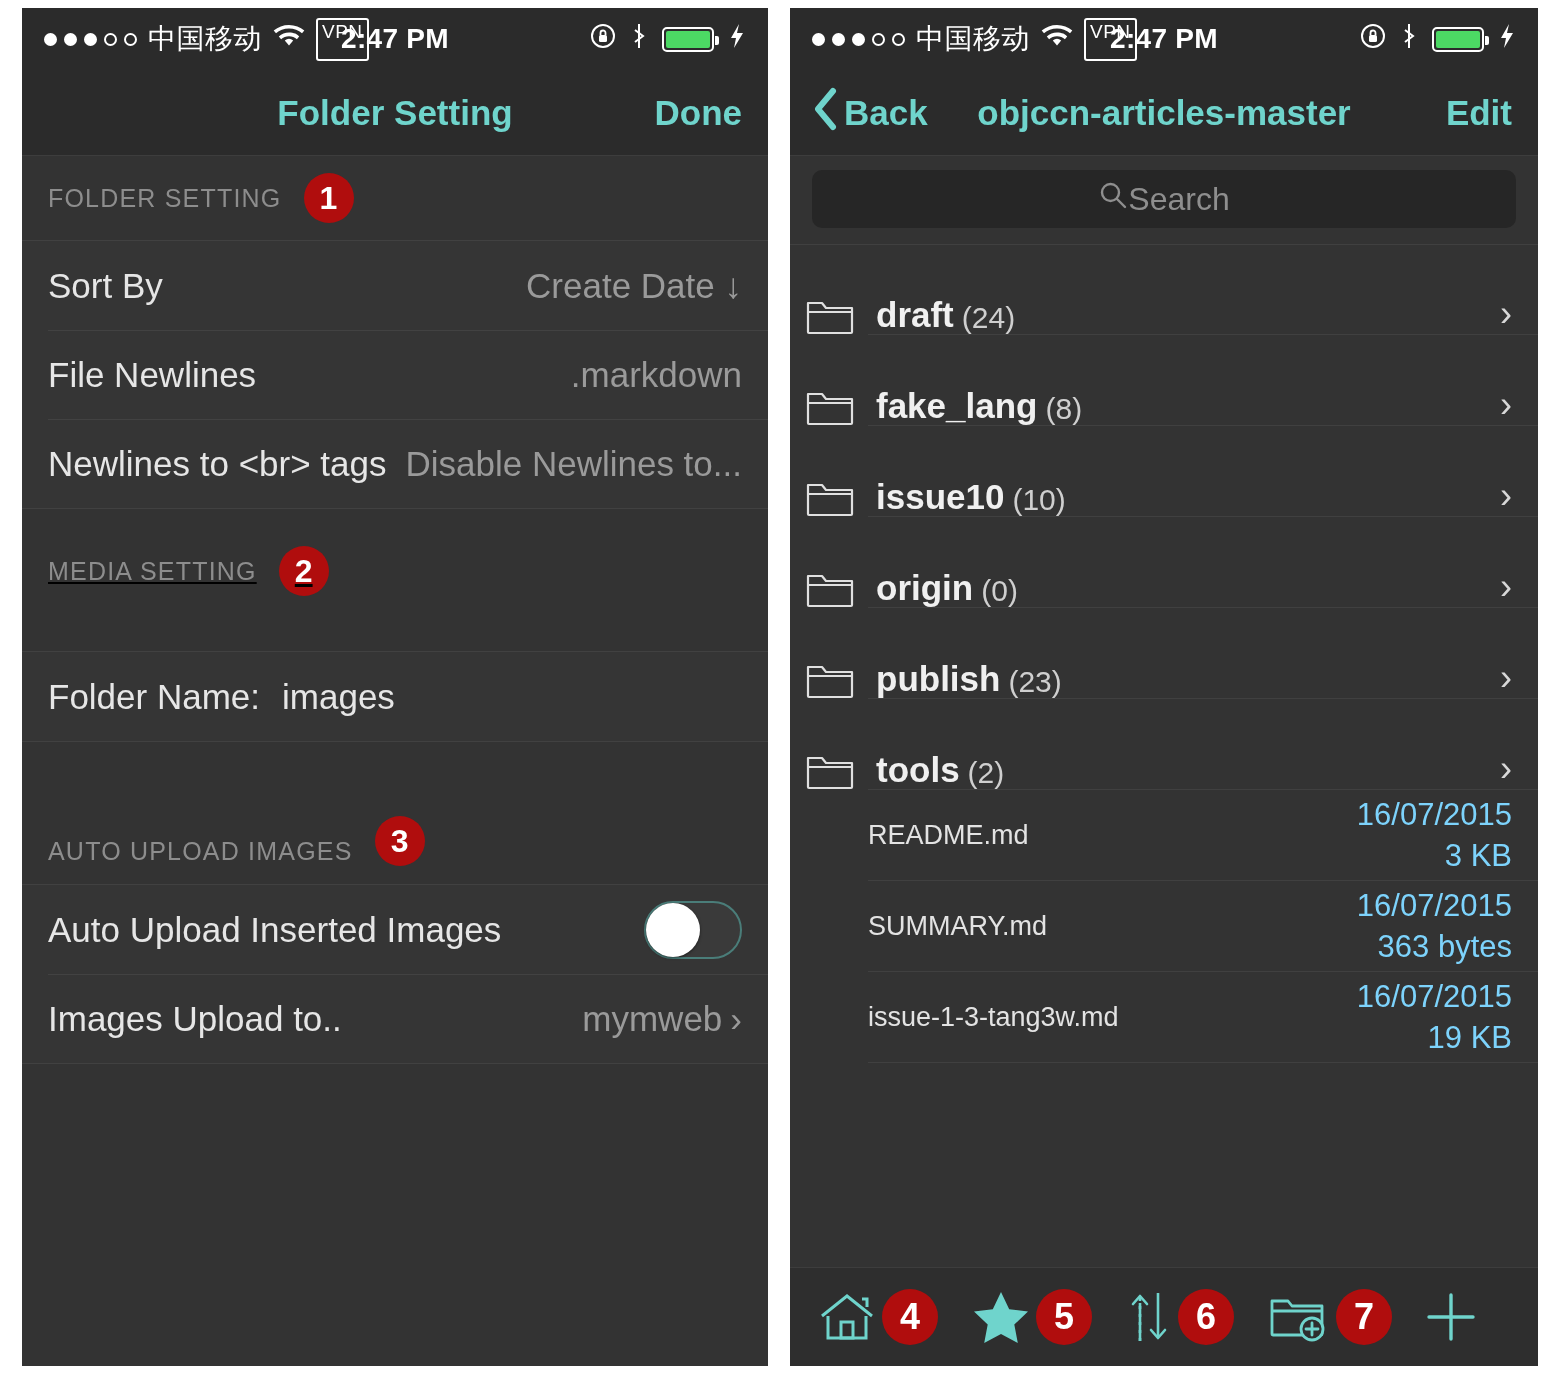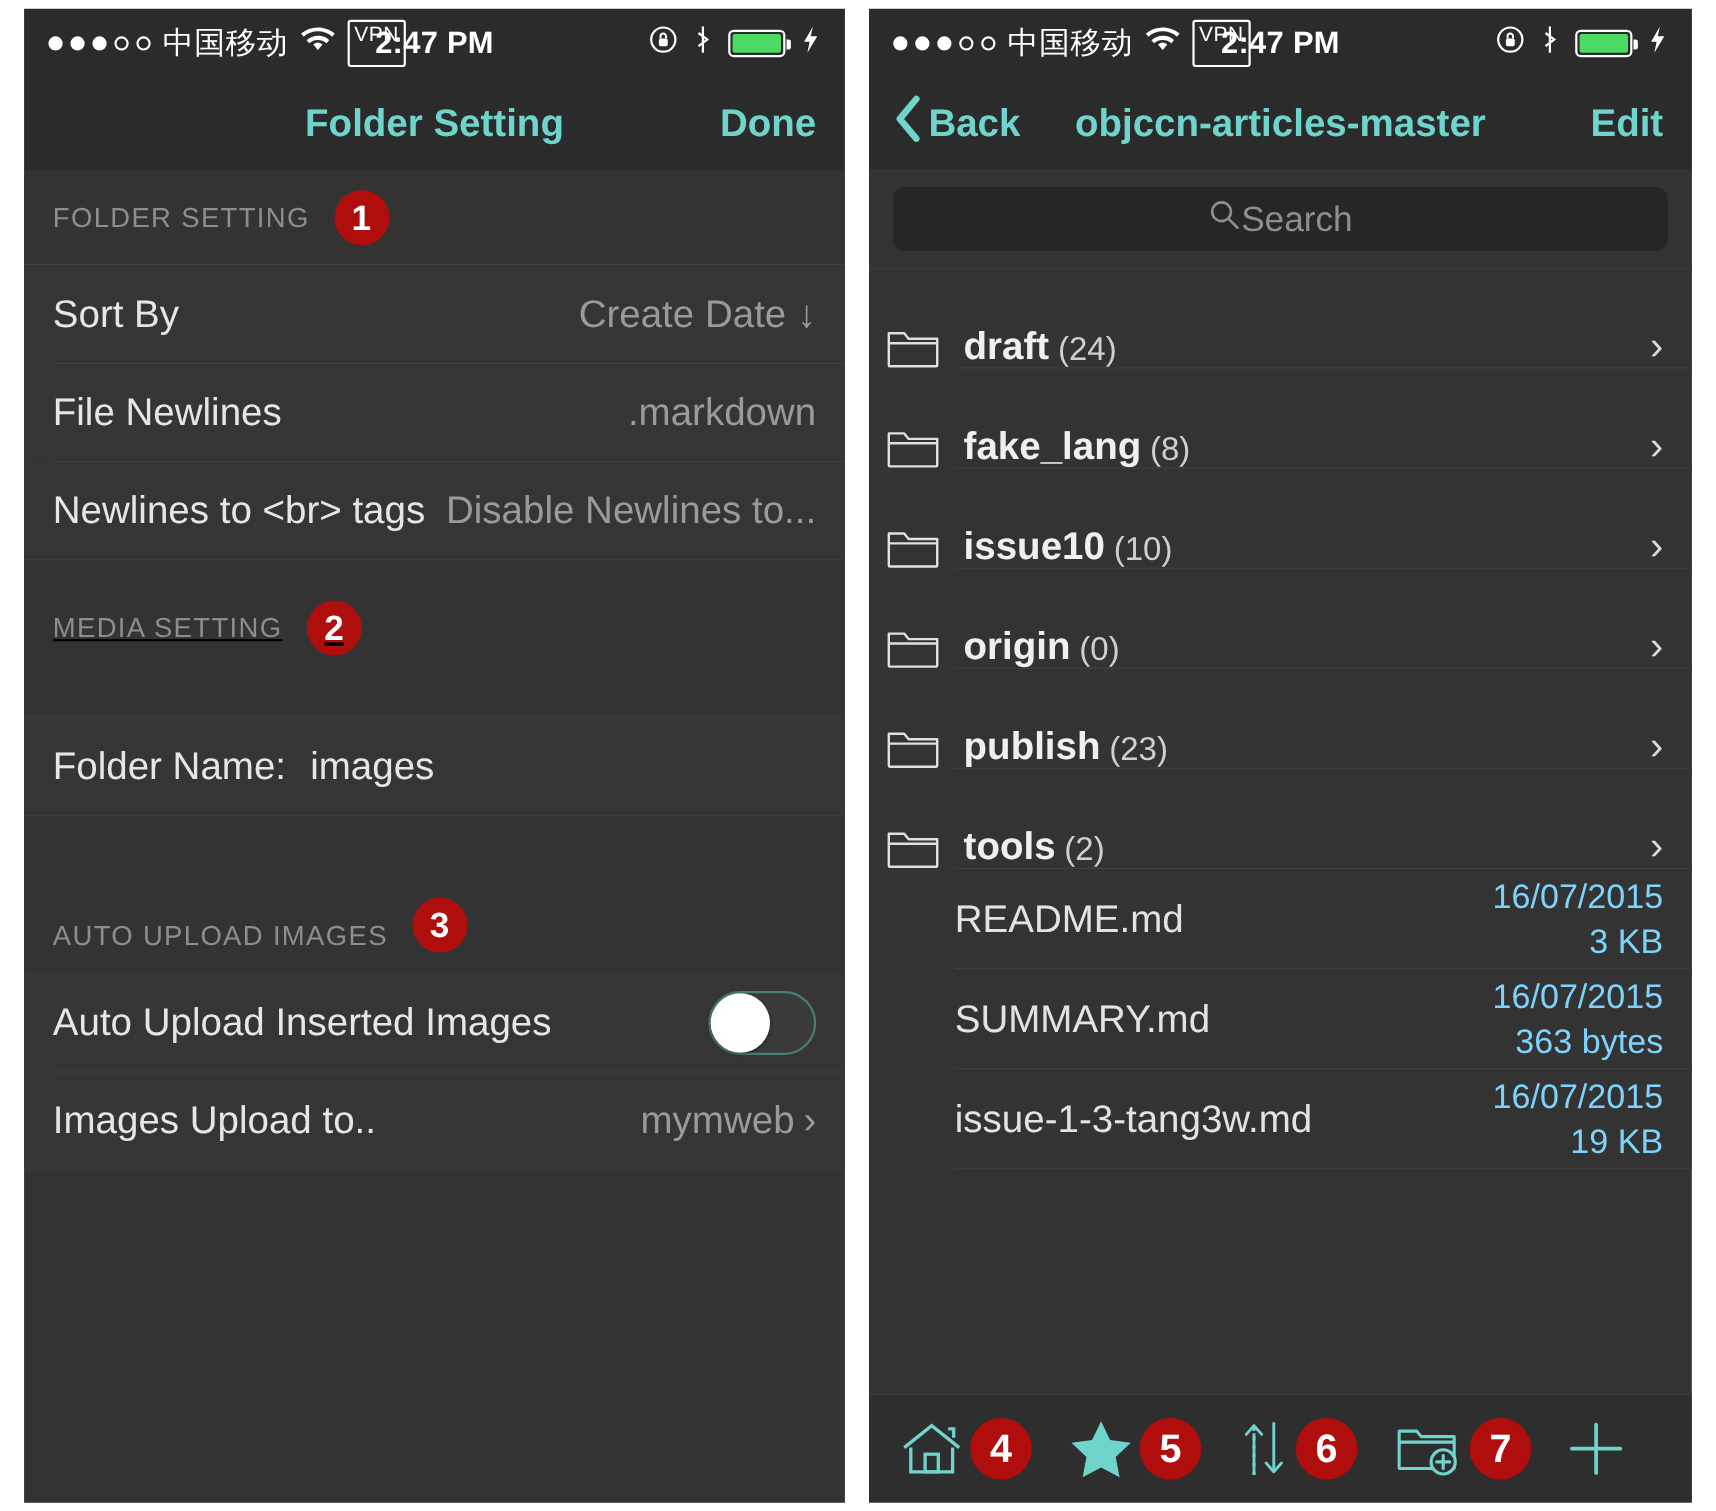--- a/index.html
+++ b/index.html
@@ -129,21 +129,21 @@
   .folder-icon{width:48px;height:40px;margin-right:22px;flex:0 0 auto;}
   .fname{color:#f0f0f0;font-size:35px;font-weight:bold;}
   .fcount{color:#cfcfcf;font-size:30px;margin-left:8px;font-weight:normal;}
   .frow .chev{margin-left:auto;color:#d8d8d8;font-size:36px;}
   .filerow{
     position:relative;height:91px;display:flex;align-items:center;padding:0 26px 0 78px;
   }
   .filerow::after{
     content:"";position:absolute;left:78px;right:0;bottom:0;height:1px;background:#404040;
   }
-  .filename{color:#e3e3e3;font-size:35px;}
+  .filename{color:#e3e3e3;font-size:27px;}
   .fmeta{margin-left:auto;text-align:right;color:#7dd3fc;font-size:31px;line-height:1.32;}
 
   
   .toolbar{
     position:absolute;left:0;right:0;bottom:0;height:98px;background:#2e2e2e;
     border-top:1px solid #3d3d3d;
     display:flex;align-items:center;
   }
   .tb-item{display:flex;align-items:center;}
   .tb-icon{color:#6fd4cc;display:flex;align-items:center;justify-content:center;}

